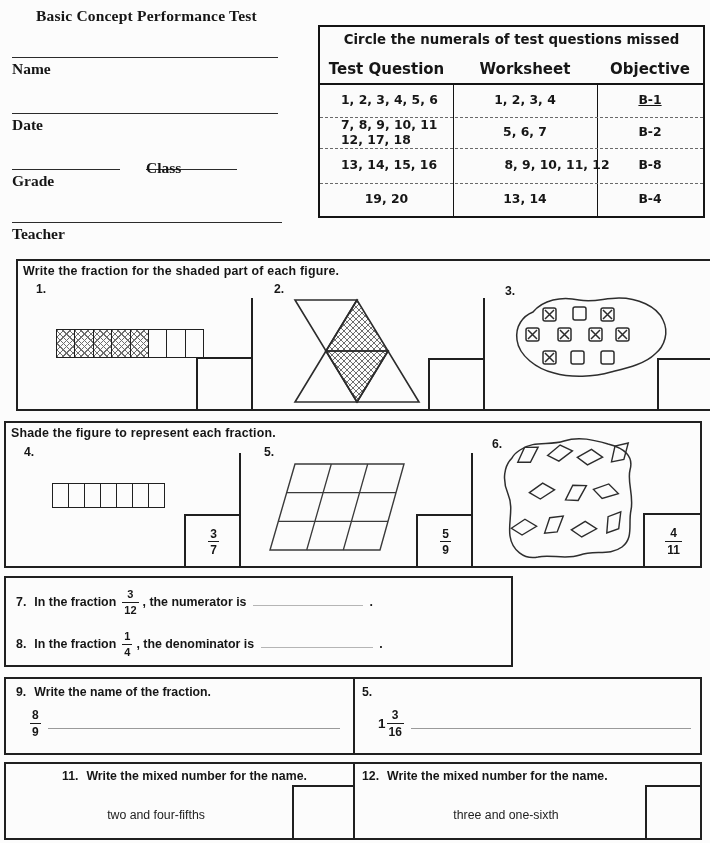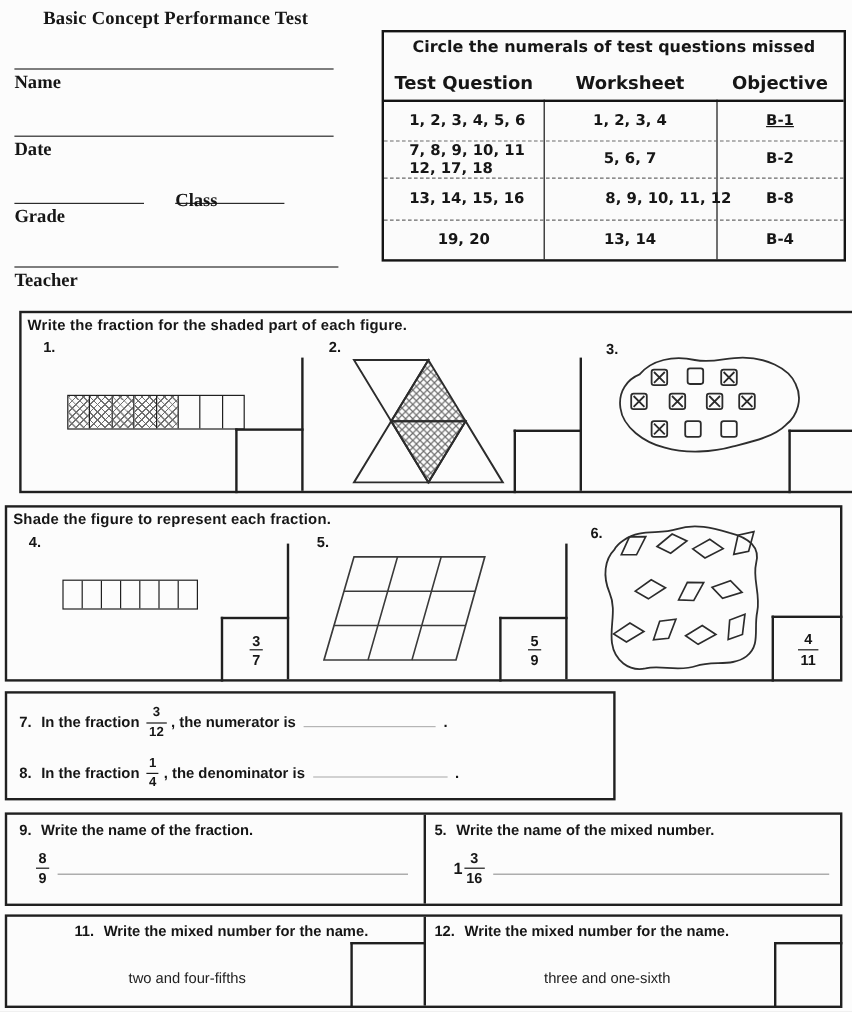--- a/index.html
+++ b/index.html
@@ -272,21 +272,20 @@
     </div>
     <div class="qline" style="left:24px;top:30px;">
       <span class="frac">
         <span class="num">8</span>
         <span class="den">9</span>
       </span>
       <span class="blank2" style="width:292px;"></span>
     </div>
     <div class="qhdr" style="left:356px;top:6px;">
       <span>5.</span>
-      <span>Write the name of the mixed number.</span>
     </div>
     <div class="qline" style="left:372px;top:30px;">
       <span class="mixed">
         <span class="whole">1</span>
         <span class="frac">
           <span class="num">3</span>
           <span class="den">16</span>
         </span>
       </span>
       <span class="blank2" style="width:280px;"></span>

